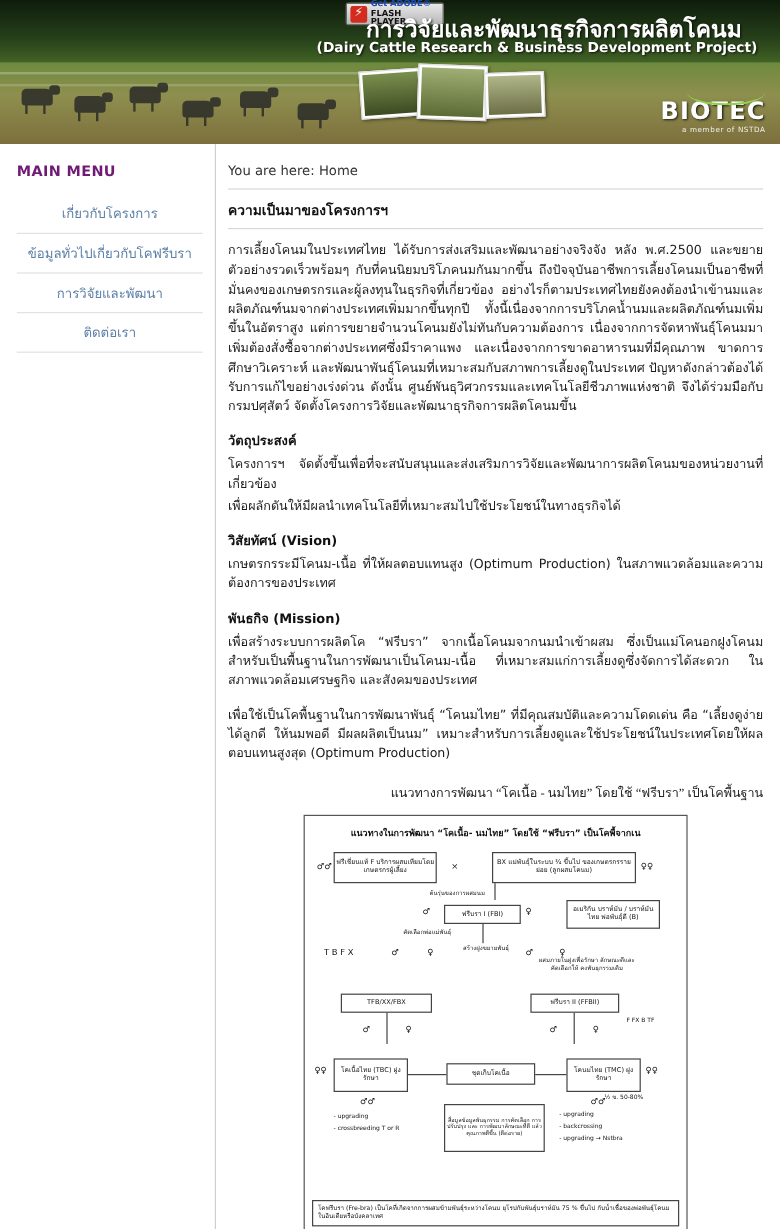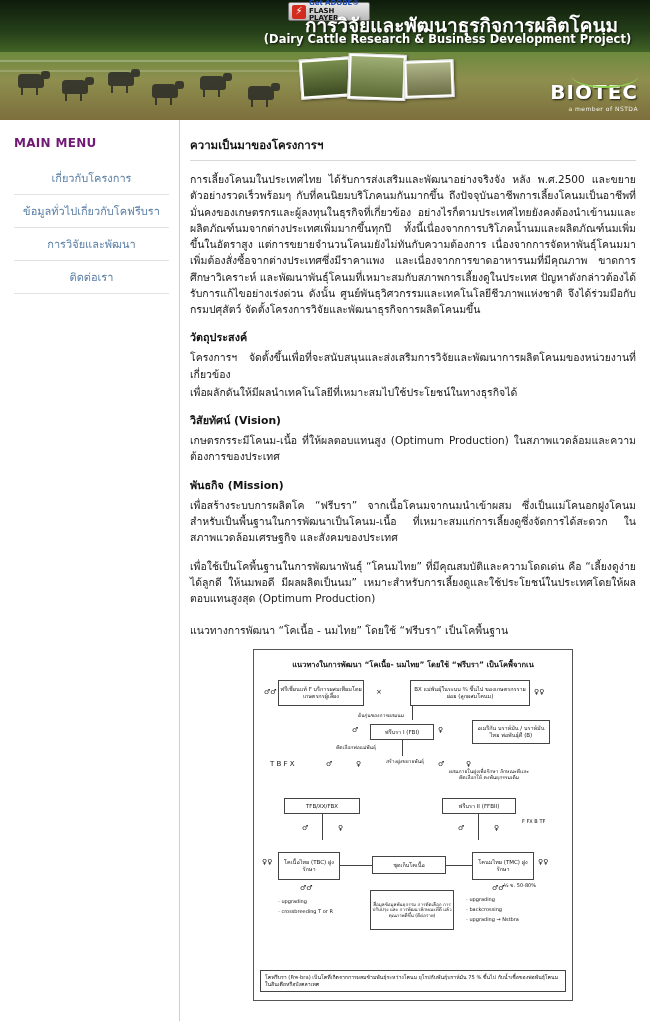--- a/index.html
+++ b/index.html
@@ -202,23 +202,24 @@
     color: #1a1a1a;
     text-align: justify;
   }
   h3.sec {
     margin: 0 0 3px 0;
     font-size: 10.8px;
     font-weight: bold;
     color: #111;
   }
   p.center {
-    text-align: left;
+    text-align: right;
     font-size: 10.5px;
     margin: 16px 0 10px 0;
+    font-family: Liberation Serif, serif;
   }
 
   
   .diagram {
     width: 320px;
     margin: 6px auto 0 auto;
     border: 1px solid #555;
     background: #fff;
     padding: 6px 6px 8px 6px;
   }
@@ -330,20 +331,21 @@
 
     <div class="sidebar">
       <div class="menu-title">MAIN MENU</div>
       <a class="menu-item">เกี่ยวกับโครงการ</a>
       <a class="menu-item">ข้อมูลทั่วไปเกี่ยวกับโคฟรีบรา</a>
       <a class="menu-item">การวิจัยและพัฒนา</a>
       <a class="menu-item">ติดต่อเรา</a>
     </div>
 
     <div class="main">
+      <div class="breadcrumb">You are here: Home</div>
       <div class="doc-title">ความเป็นมาของโครงการฯ</div>
 
       <p class="body-text">การเลี้ยงโคนมในประเทศไทย ได้รับการส่งเสริมและพัฒนาอย่างจริงจัง หลัง พ.ศ.2500 และขยายตัวอย่างรวดเร็วพร้อมๆ กับที่คนนิยมบริโภคนมกันมากขึ้น ถึงปัจจุบันอาชีพการเลี้ยงโคนมเป็นอาชีพที่มั่นคงของเกษตรกรและผู้ลงทุนในธุรกิจที่เกี่ยวข้อง อย่างไรก็ตามประเทศไทยยังคงต้องนำเข้านมและผลิตภัณฑ์นมจากต่างประเทศเพิ่มมากขึ้นทุกปี ทั้งนี้เนื่องจากการบริโภคน้ำนมและผลิตภัณฑ์นมเพิ่มขึ้นในอัตราสูง แต่การขยายจำนวนโคนมยังไม่ทันกับความต้องการ เนื่องจากการจัดหาพันธุ์โคนมมาเพิ่มต้องสั่งซื้อจากต่างประเทศซึ่งมีราคาแพง และเนื่องจากการขาดอาหารนมที่มีคุณภาพ ขาดการศึกษาวิเคราะห์ และพัฒนาพันธุ์โคนมที่เหมาะสมกับสภาพการเลี้ยงดูในประเทศ ปัญหาดังกล่าวต้องได้รับการแก้ไขอย่างเร่งด่วน ดังนั้น ศูนย์พันธุวิศวกรรมและเทคโนโลยีชีวภาพแห่งชาติ จึงได้ร่วมมือกับกรมปศุสัตว์ จัดตั้งโครงการวิจัยและพัฒนาธุรกิจการผลิตโคนมขึ้น</p>
 
       <h3 class="sec">วัตถุประสงค์</h3>
       <p class="body-text" style="margin-bottom:2px">โครงการฯ  จัดตั้งขึ้นเพื่อที่จะสนับสนุนและส่งเสริมการวิจัยและพัฒนาการผลิตโคนมของหน่วยงานที่เกี่ยวข้อง</p>
       <p class="body-text">เพื่อผลักดันให้มีผลนำเทคโนโลยีที่เหมาะสมไปใช้ประโยชน์ในทางธุรกิจได้</p>
 
       <h3 class="sec">วิสัยทัศน์ (Vision)</h3>
       <p class="body-text">เกษตรกรระมีโคนม-เนื้อ ที่ให้ผลตอบแทนสูง (Optimum Production) ในสภาพแวดล้อมและความต้องการของประเทศ</p>

